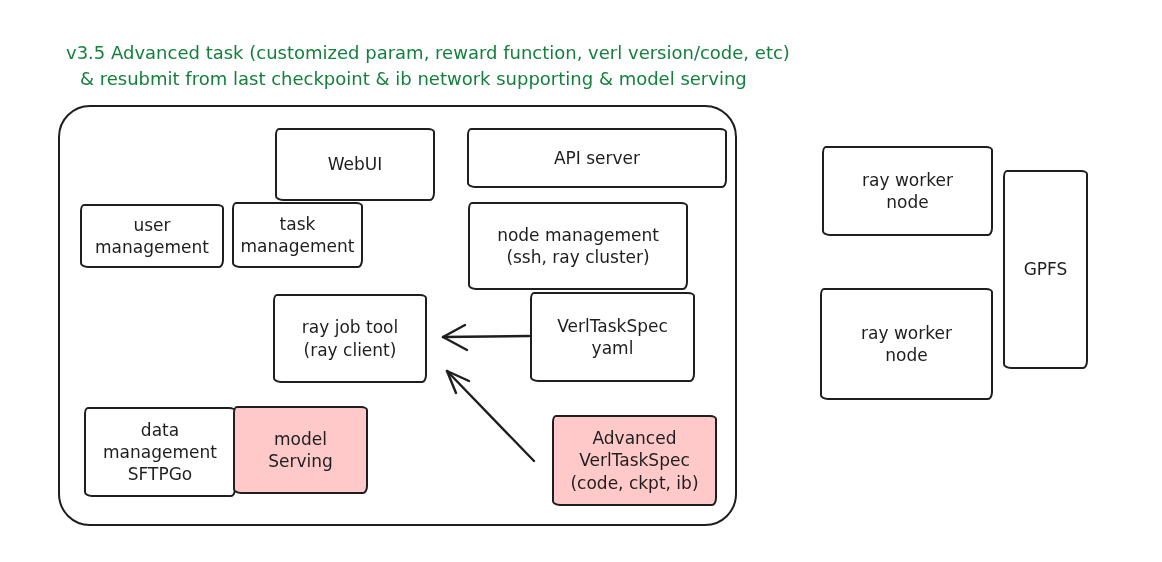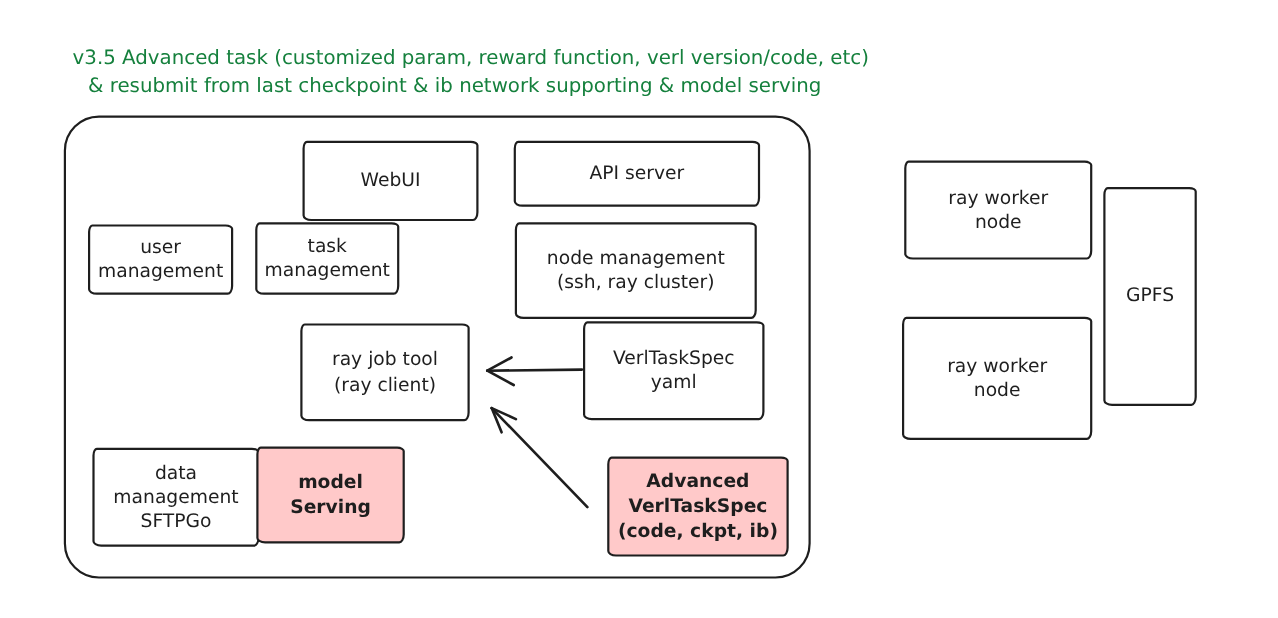--- a/index.html
+++ b/index.html
@@ -45,21 +45,20 @@
     text-align: center;
     font-size: 17px;
     line-height: 1.3;
     white-space: pre-line;
     box-sizing: border-box;
     
     border-radius: 4px 7px 5px 8px / 7px 4px 8px 5px;
   }
   .box.pink {
     background: #ffc9c9;
-    font-weight: bold;
   }
   svg.arrows {
     position: absolute;
     left: 0;
     top: 0;
     width: 1162px;
     height: 562px;
     pointer-events: none;
   }
   svg.arrows line {
@@ -76,25 +75,25 @@
   <div class="title">
     <div class="line1">v3.5 Advanced task (customized param, reward function, verl version/code, etc)</div>
     <div class="line2">&amp; resubmit from last checkpoint &amp; ib network supporting &amp; model serving</div>
   </div>
 
   <div class="frame" style="left:58px; top:105px; width:675px; height:417px;"></div>
 
   <div class="box" style="left:275px; top:128px; width:160px; height:73px;">
     <span>WebUI</span>
   </div>
-  <div class="box" style="left:467px; top:128px; width:224px; height:60px;">
+  <div class="box" style="left:467px; top:128px; width:260px; height:60px;">
     <span>API server</span>
   </div>
 
-  <div class="box" style="left:80px; top:204px; width:132px; height:64px;text-align:center;">
+  <div class="box" style="left:80px; top:204px; width:144px; height:64px;text-align:center;">
     <span>user
 management</span>
   </div>
   <div class="box" style="left:232px; top:202px; width:131px; height:66px;">
     <span>task
 management</span>
   </div>
   <div class="box" style="left:468px; top:202px; width:220px; height:88px;">
     <span>node management
 (ssh, ray cluster)</span>

